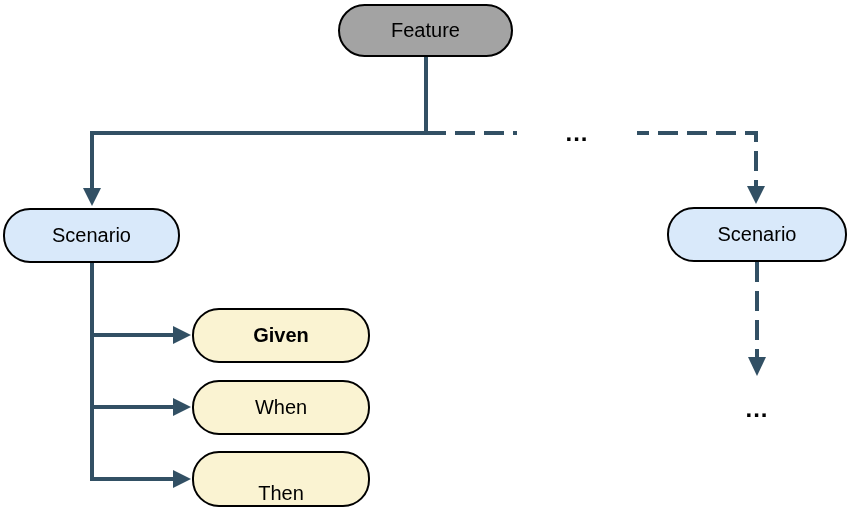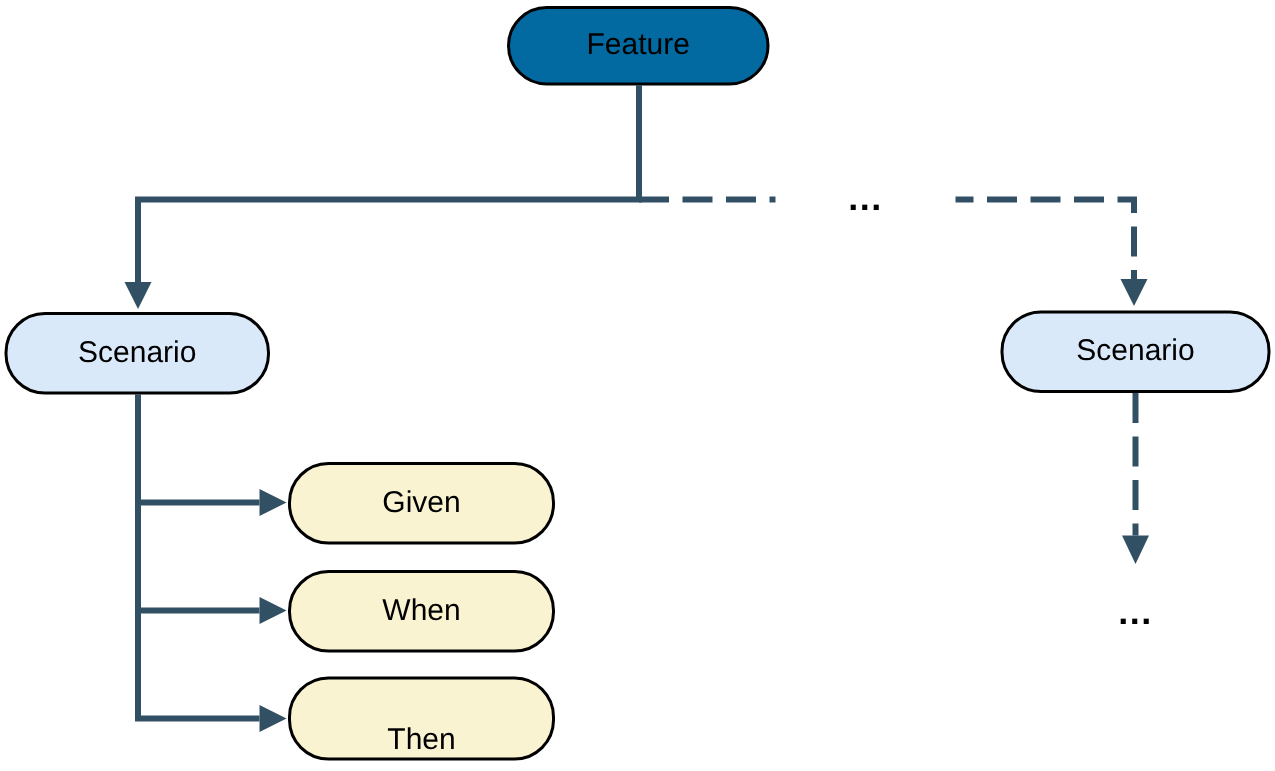--- a/index.html
+++ b/index.html
@@ -75,33 +75,33 @@
 
     <path class="edge" d="M92,407 H173"></path>
     <polygon class="arrowhead" points="173,398 173,416 191,407"></polygon>
 
     <polygon class="arrowhead" points="173,470 173,488 191,479"></polygon>
 
     <path class="edge dashed" d="M757,262 V357"></path>
     <polygon class="arrowhead" points="748,357 766,357 757,376"></polygon>
   </svg>
 
-  <div class="node node-feature" style="background: #0369a1; justify-content: center;">
+  <div class="node node-feature" style="background: #a3a3a3; justify-content: center;">
     <span>Feature</span>
   </div>
 
   <div class="node node-scenario-left" style="background: rgb(217, 233, 250);">
     <span>Scenario</span>
   </div>
 
   <div class="node node-scenario-right" style="background: rgb(217, 233, 250);">
     <span>Scenario</span>
   </div>
 
-  <div class="node node-given" style="background: rgb(250, 243, 210);">
+  <div class="node node-given" style="background: rgb(250, 243, 210); font-weight: bold;">
     <span>Given</span>
   </div>
 
   <div class="node node-when" style="background: rgb(250, 243, 210);">
     <span>When</span>
   </div>
 
   <div class="node node-then" style="background: rgb(250, 243, 210);">
     <span>Then</span>
   </div>

